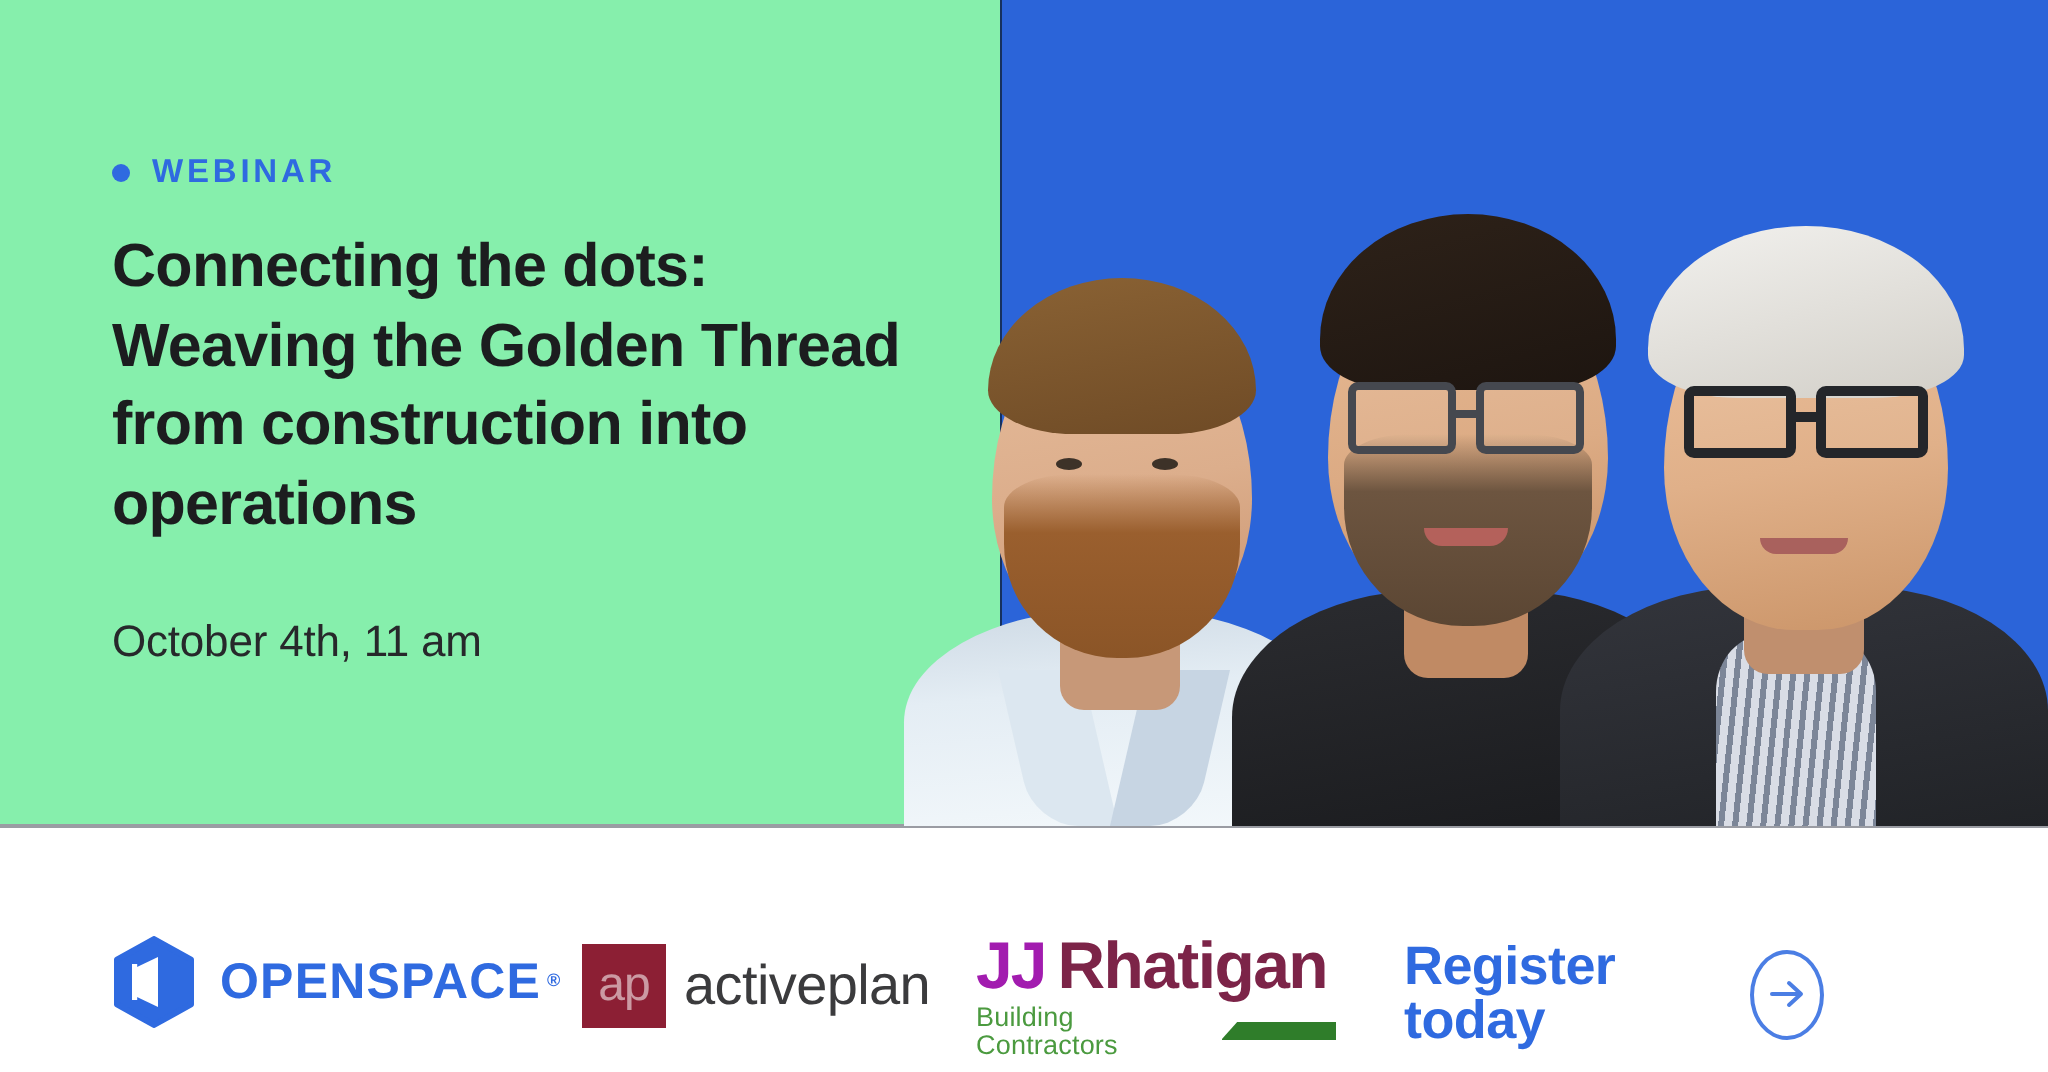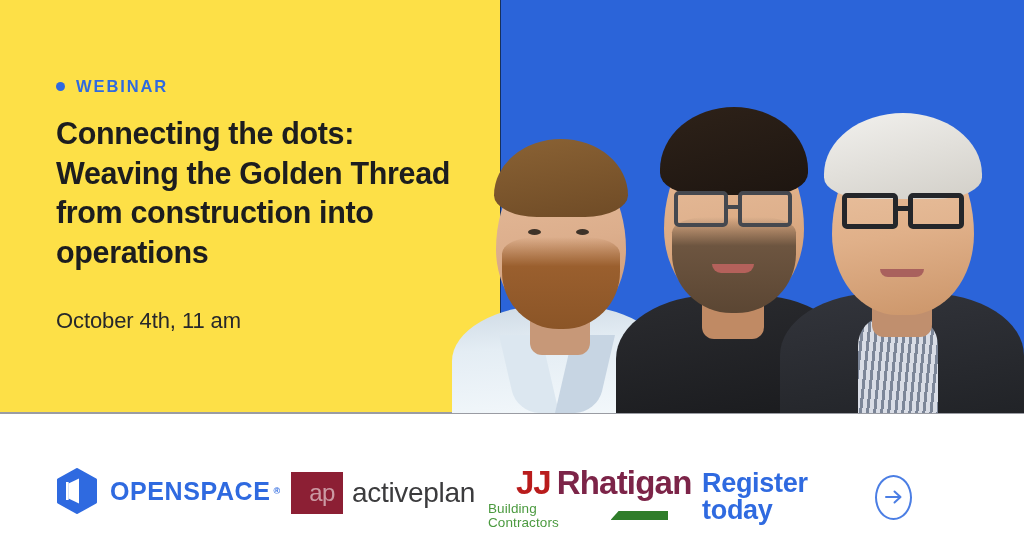--- a/index.html
+++ b/index.html
@@ -19,21 +19,21 @@
     background: #ffffff;
   }
 
   
   .hero {
     position: absolute;
     left: 0; top: 0;
     width: 1024px;
     height: 413px;
     overflow: hidden;
-    background: #fde047;
+    background: #86efac;
   }
   .hero-blue-panel {
     position: absolute;
     left: 500px; top: 0;
     width: 524px;
     height: 413px;
     background: #2b64d9;
     border-left: 1.5px solid #16315f;
   }
 
@@ -265,42 +265,42 @@
 
   
   .logo-activeplan {
     position: absolute;
     left: 291px; top: 58px;
     display: flex; align-items: center; gap: 9px;
   }
   .ap-square {
     width: 42px; height: 42px;
     background: #8c1f34;
-    display: flex; align-items: center; justify-content: center; padding-left: 10px;
+    display: flex; align-items: center; justify-content: center;
   }
   .ap-initials {
     font-size: 24px; font-weight: normal;
     color: rgba(255,255,255,0.55);
     letter-spacing: -0.5px; line-height: 1;
   }
   .ap-word {
     font-size: 28px; font-weight: normal;
     color: #3b3b3d; letter-spacing: -0.3px; line-height: 1;
   }
 
   
   .logo-rhatigan {
     position: absolute;
     left: 488px; top: 52px;
     width: 180px;
   }
   .jjr-top { display: flex; align-items: baseline; }
   .jjr-jj {
     font-size: 33px; font-weight: bold;
-    color: #b91c1c; letter-spacing: -1px; line-height: 1; margin-left: 28px;
+    color: #a21caf; letter-spacing: -1px; line-height: 1;
   }
   .jjr-name {
     font-size: 33px; font-weight: bold;
     color: #7c2448; letter-spacing: -0.8px; line-height: 1;
     margin-left: 6px;
   }
   .jjr-bottom {
     display: flex; align-items: center; gap: 8px; margin-top: 3px;
   }
   .jjr-tagline {

